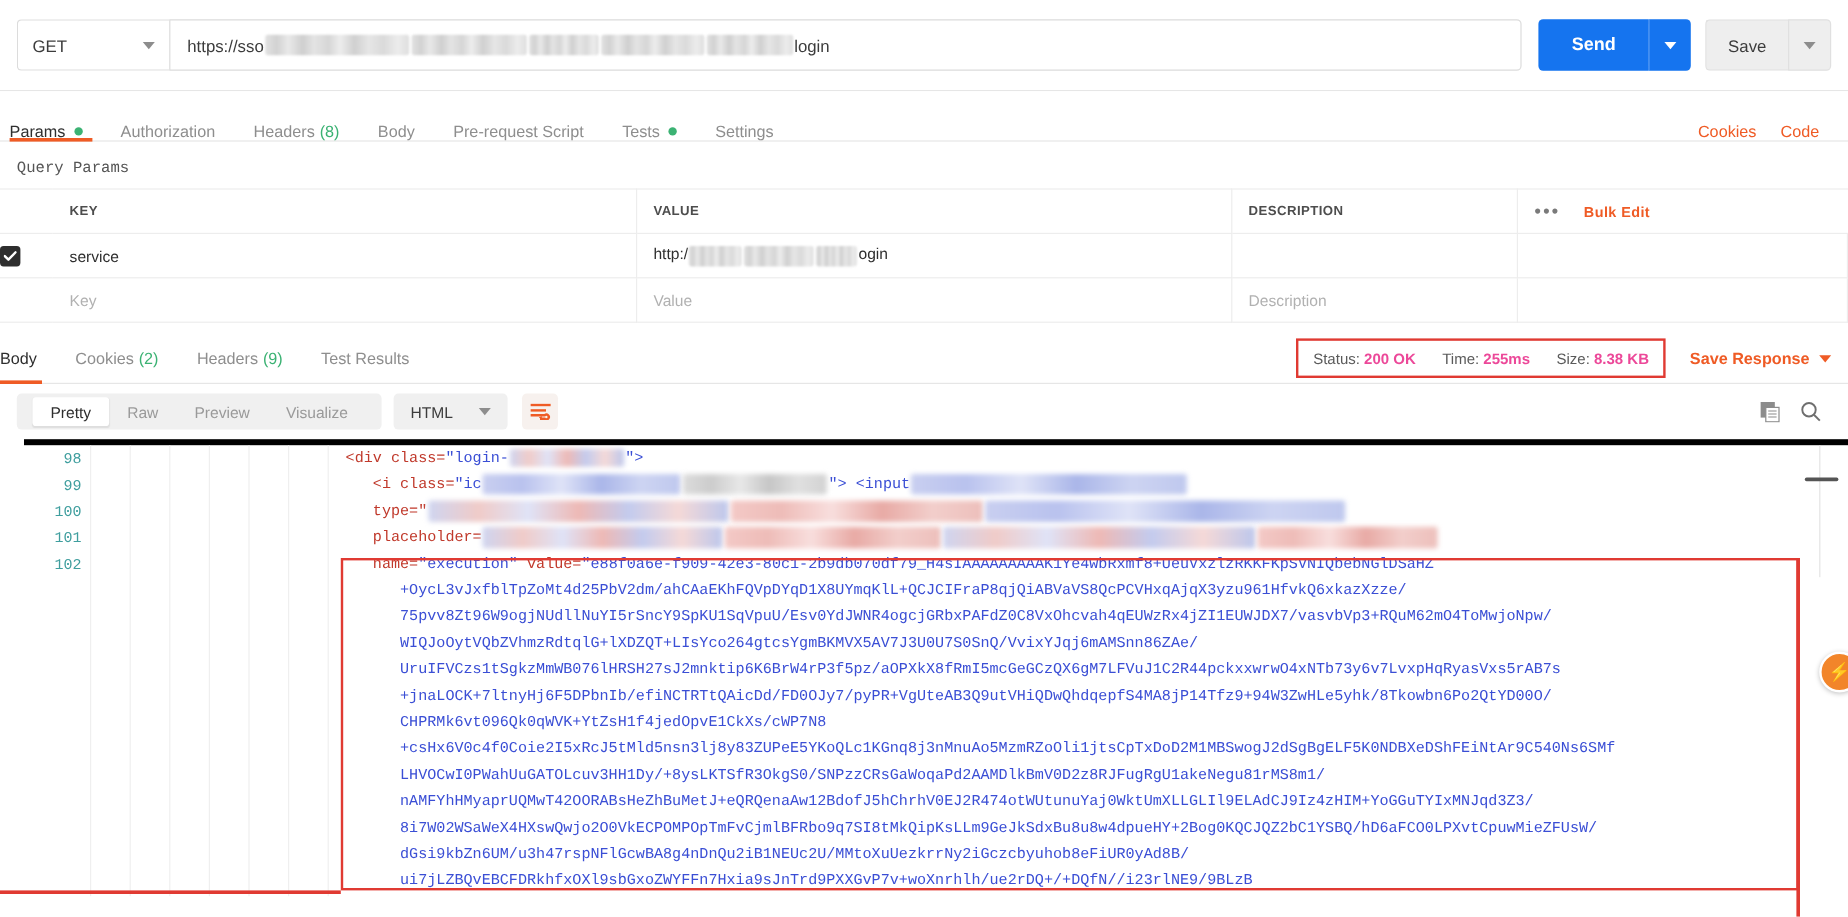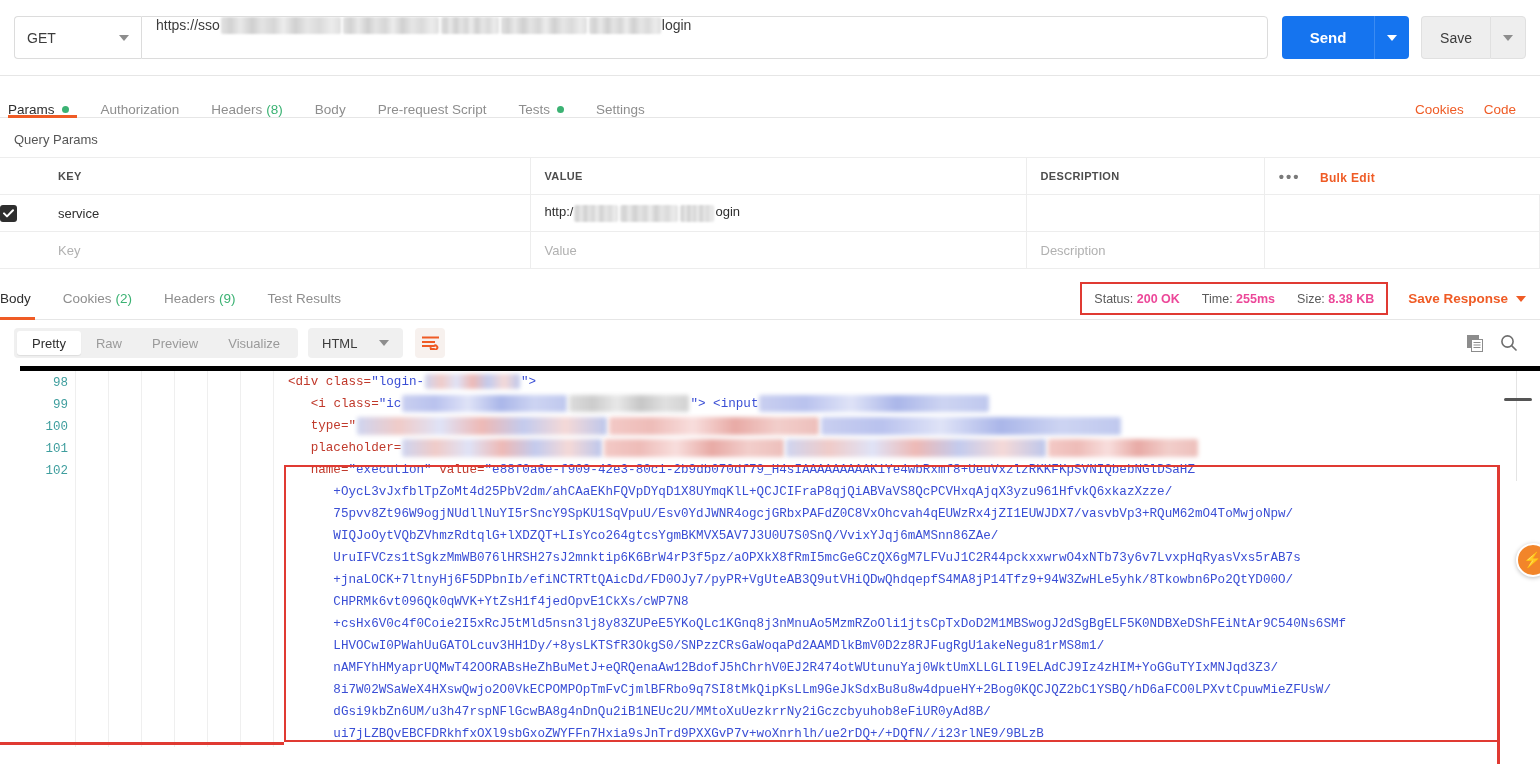--- a/index.html
+++ b/index.html
@@ -43,21 +43,21 @@
     border-left: 5px solid transparent;
     border-right: 5px solid transparent;
     border-top: 6px solid #8d8d8d;
     display: inline-block;
   }
   .url-input {
     flex: 1; height: 43px;
     border: 1px solid #dcdcdc;
     border-radius: 0 4px 4px 0;
     background: #fff;
-    display: flex; 
+    display: flex; align-items: center;
     padding: 0 14px;
     font-size: 14px;
     color: #3c3c3c;
     position: relative;
     overflow: hidden;
     white-space: nowrap;
   }
   .url-text { position: relative; z-index: 1; }
   .redact {
     display: inline-block;
@@ -143,21 +143,21 @@
   .linkbtn {
     display: flex; align-items: center;
     padding: 0 10px;
     color: #ef5b25; font-size: 13.5px;
     cursor: pointer;
   }
 
   
   .section-title {
     padding: 14px 30px 10px 14px;
-    font-size: 13px; color: #555;
+    font-size: 13px; color: #555; font-family: Liberation Mono, monospace;
   }
   .ptable { width: 100%; border-collapse: collapse; }
   .ptable th, .ptable td {
     border: 1px solid #ededed;
     border-left: none;
     text-align: left;
     font-weight: normal;
     height: 37px;
     padding: 0 14px;
     vertical-align: middle;
@@ -218,21 +218,21 @@
     height: 46px;
     display: flex; align-items: center;
     padding: 0 14px;
     background: #fff;
   }
   .seg-group {
     display: flex; align-items: center;
     background: #f0f0f0;
     border-radius: 4px;
     height: 30px;
-    padding: 3px;
+    padding: 13px;
   }
   .seg-item {
     padding: 0 15px; height: 24px;
     display: flex; align-items: center;
     font-size: 13px; color: #9a9a9a;
     border-radius: 3px; cursor: pointer;
   }
   .seg-item.active { background: #fff; color: #2e2e2e; box-shadow: 0 1px 1px rgba(0,0,0,.08); }
   .fmt-select {
     display: flex; align-items: center; gap: 22px;

